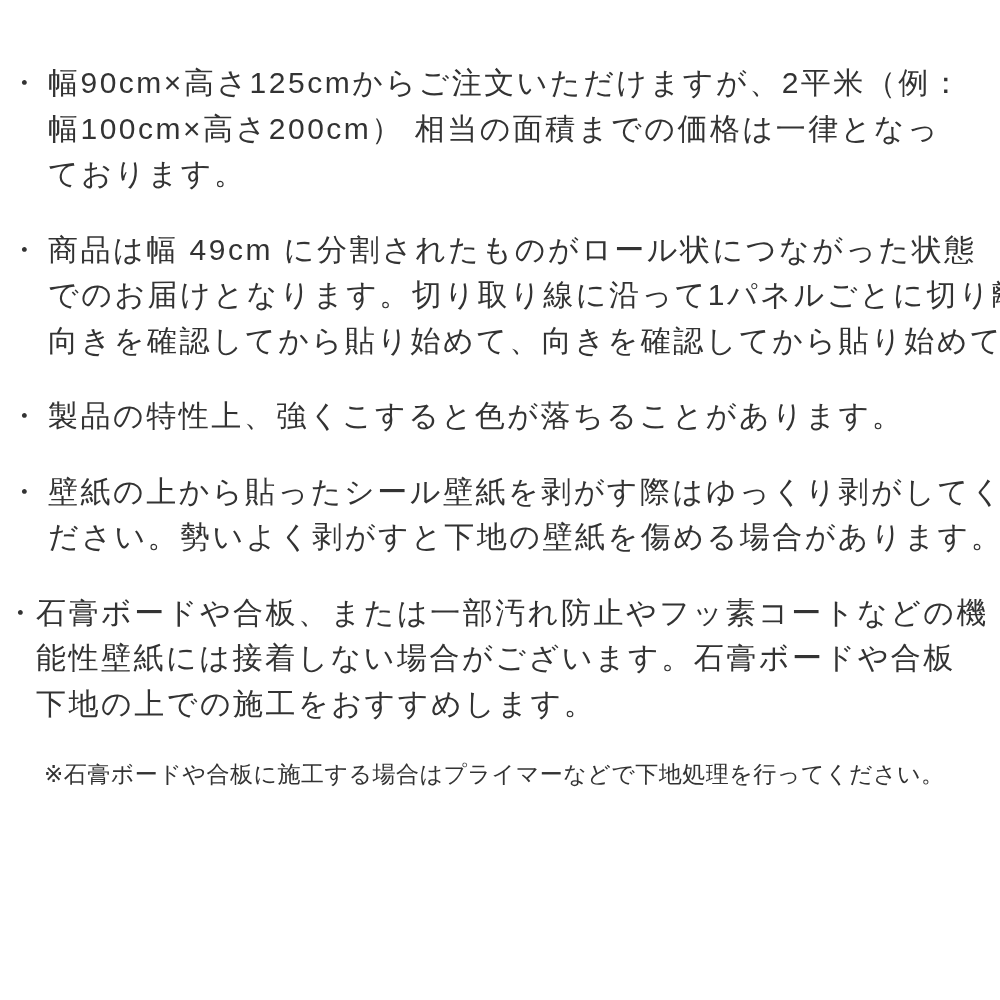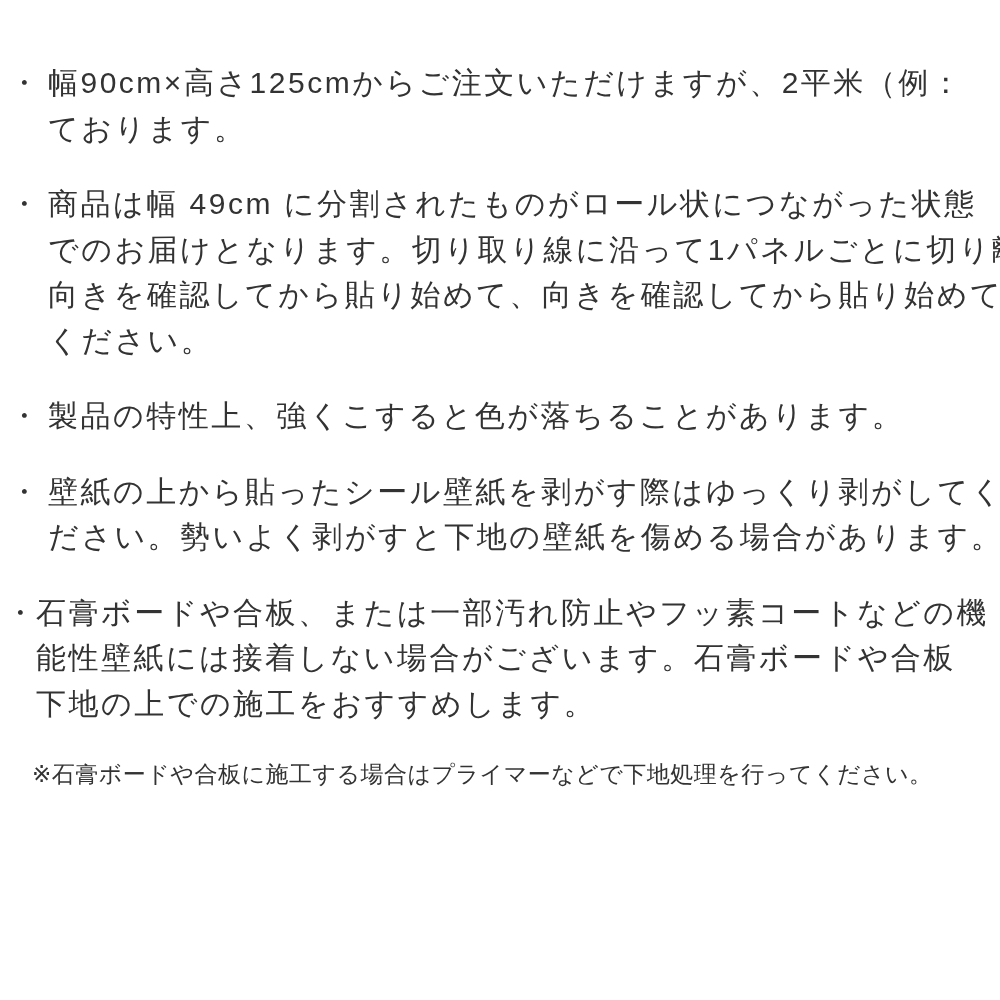--- a/index.html
+++ b/index.html
@@ -37,44 +37,44 @@
   .note.flush {
     padding-left: 36px;
   }
   .note.flush .bullet {
     left: 5px;
   }
   .line {
     white-space: nowrap;
   }
   .footnote {
-    padding-left: 32px;
+    padding-left: 44px;
     font-size: 23px;
     line-height: 36px;
     letter-spacing: 0.5px;
     white-space: nowrap;
   }
 </style>
 </head>
 <body>
 
 <div class="page">
 
   <div class="note">
     <span class="bullet">・</span>
     <div class="line">幅90cm×高さ125cmからご注文いただけますが、2平米（例：</div>
+    <div class="line">幅100cm×高さ200cm） 相当の面積までの価格は一律となっ</div>
     <div class="line">ております。</div>
   </div>
 
   <div class="note">
     <span class="bullet">・</span>
     <div class="line">商品は幅 49cm に分割されたものがロール状につながった状態</div>
     <div class="line">でのお届けとなります。切り取り線に沿って1パネルごとに切り離</div>
     <div class="line">向きを確認してから貼り始めて、向きを確認してから貼り始めて</div>
-    <div class="line">ください。</div>
   </div>
 
   <div class="note">
     <span class="bullet">・</span>
     <div class="line">製品の特性上、強くこすると色が落ちることがあります。</div>
   </div>
 
   <div class="note">
     <span class="bullet">・</span>
     <div class="line">壁紙の上から貼ったシール壁紙を剥がす際はゆっくり剥がしてく</div>

